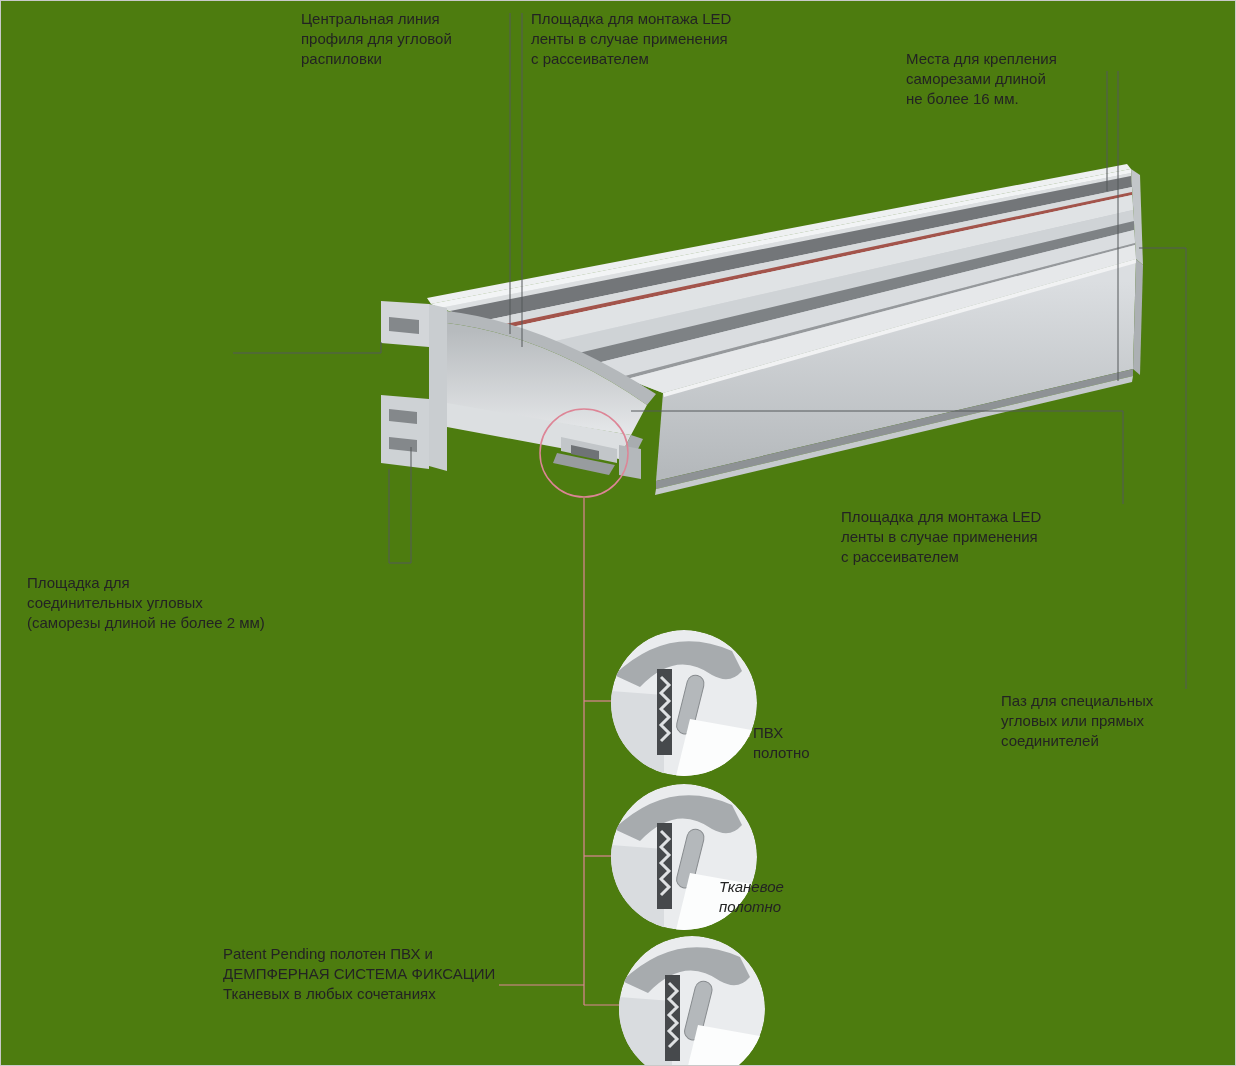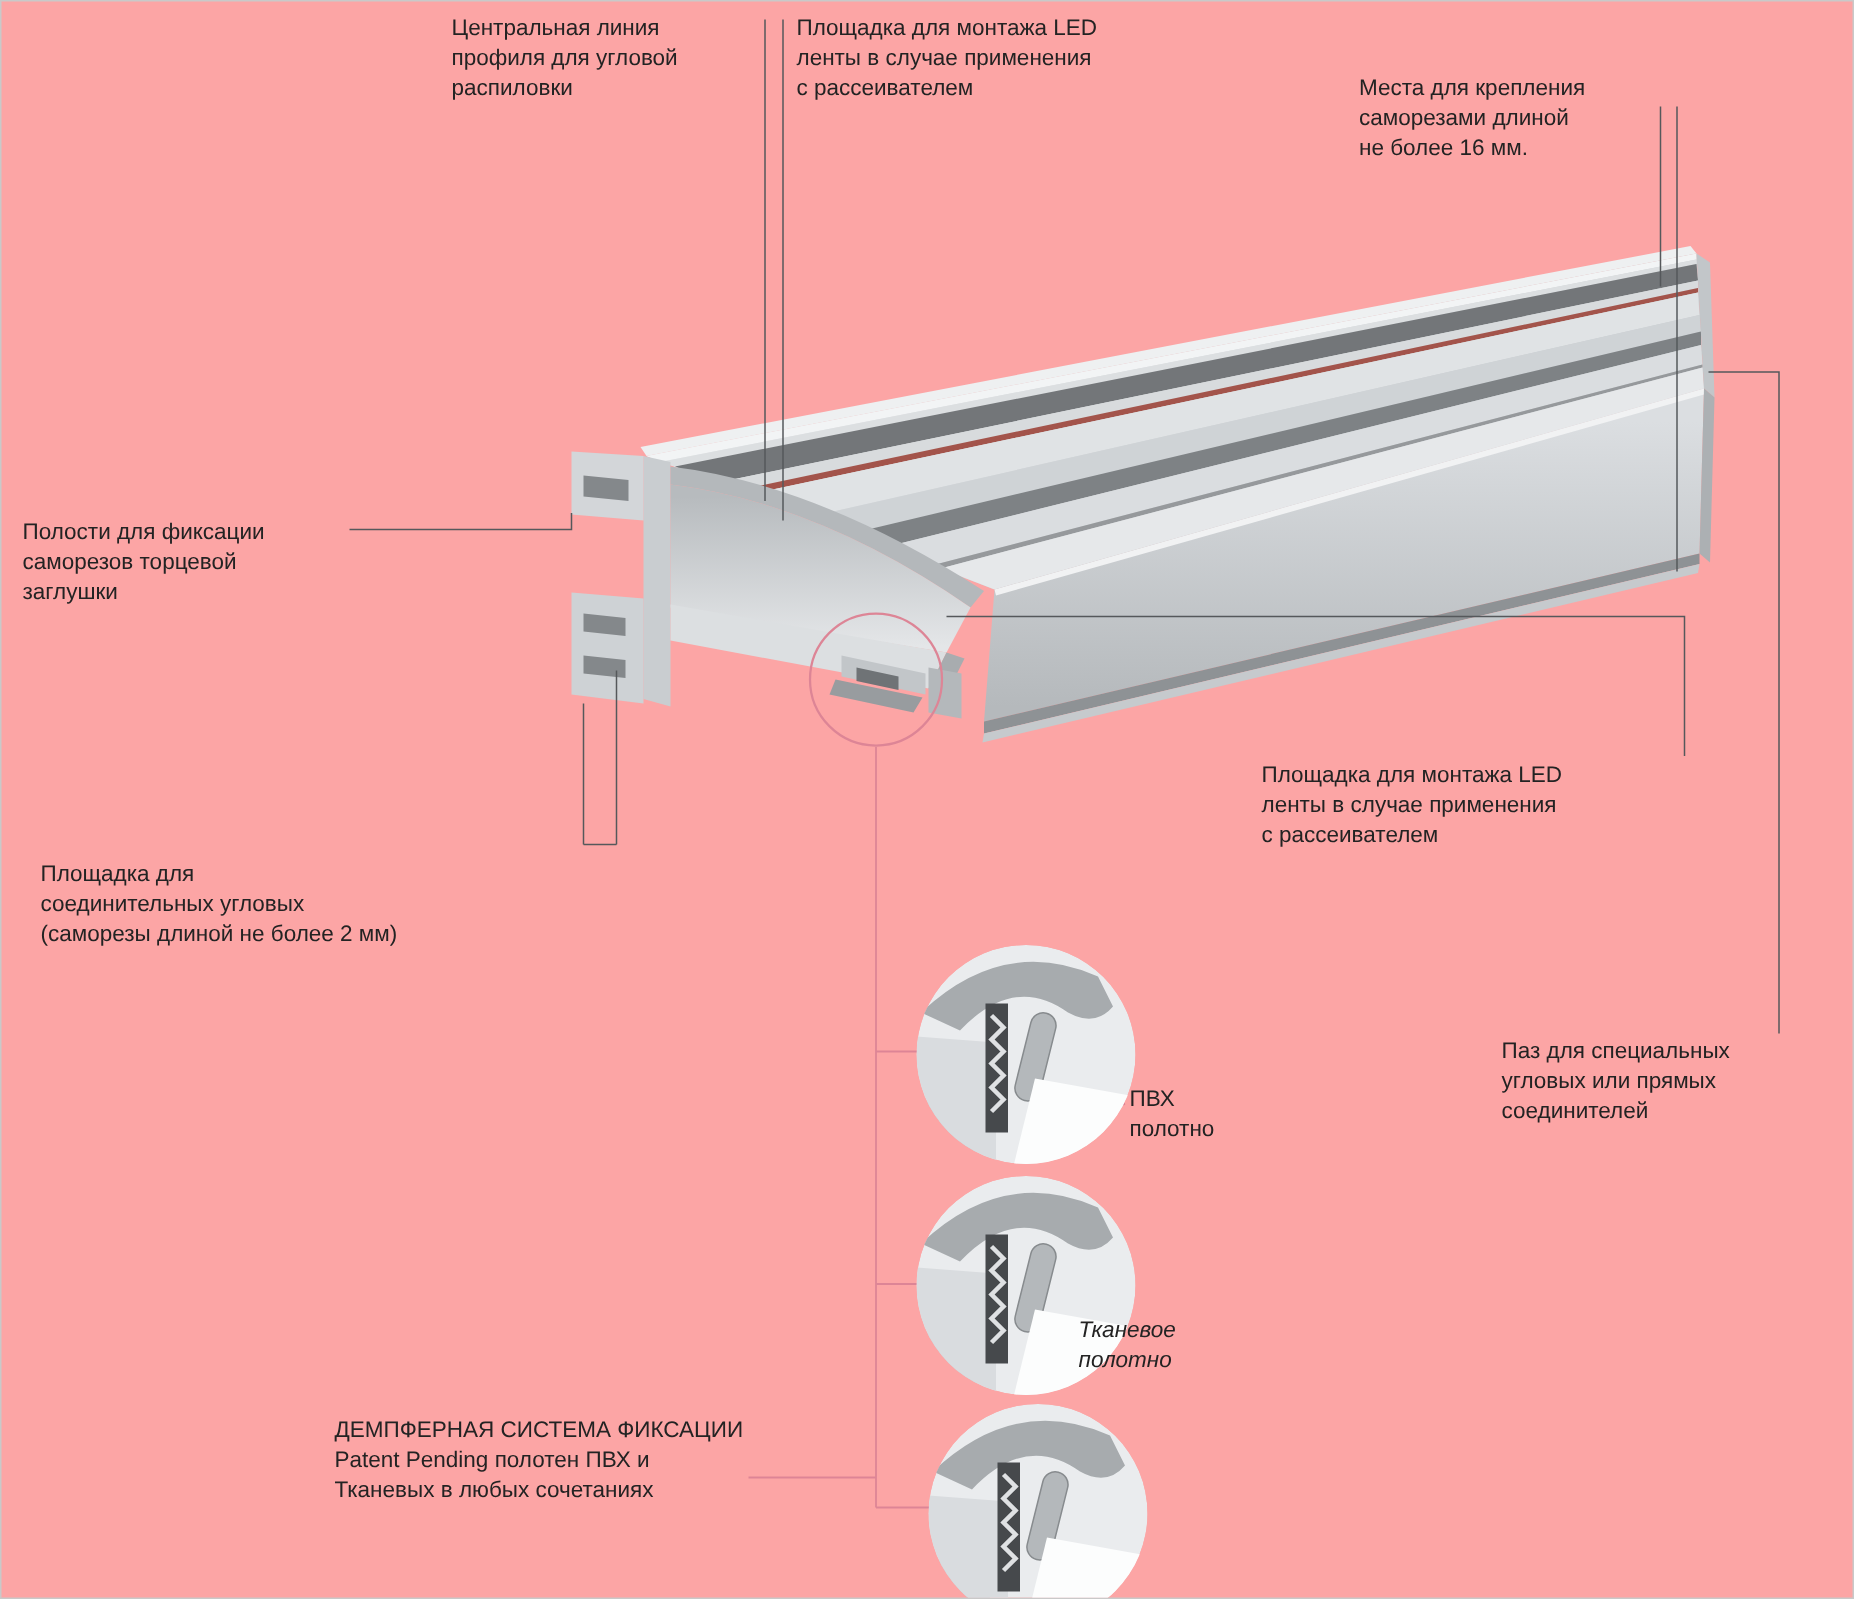--- a/index.html
+++ b/index.html
@@ -1,19 +1,19 @@
 <!DOCTYPE html>
 <html style="--text: #232323; --leader_gray: #55585b; --accent_pink: #dd8596; --groove_red: #a3544b; --metal_light: #e6e8ea; --metal_dark: #7e8285;"><head>
 <meta charset="utf-8">
 <style>
   * { margin:0; padding:0; box-sizing:border-box; }
   html,body { background:#ffffff; font-family:"Liberation Sans", sans-serif; }
   .page {
     position:relative; width:1236px; height:1066px;
-    background:#fca5a5; border:1px solid #c9c9c9; overflow:hidden;
+    background:#4d7c0f; border:1px solid #c9c9c9; overflow:hidden;
   }
   svg.scene { position:absolute; left:0; top:0; display:block; }
   .lbl { position:absolute; font-size:15px; line-height:20px; color:var(--text,#232323); z-index:5; }
   .lbl span { display:block; white-space:nowrap; }
   .leader { stroke:var(--leader_gray,#55585b); stroke-width:1; fill:none; }
   .pinkline { stroke:var(--accent_pink,#dd8596); stroke-width:1.2; fill:none; }
   .pinkcircle { stroke:var(--accent_pink,#dd8596); stroke-width:1.5; fill:none; }
   .redline { fill:var(--groove_red,#a3544b); }
 </style>
 </head>
@@ -141,25 +141,20 @@
     <span>ленты в случае применения</span>
     <span>с рассеивателем</span>
   </div>
 
   <div class="lbl" style="left:905px; top:8px;margin-top:40px;">
     <span>Места для крепления</span>
     <span>саморезами длиной</span>
     <span>не более 16 мм.</span>
   </div>
 
-  <div class="lbl" style="left:14px; top:344px;">
-    <span>Полости для фиксации</span>
-    <span>саморезов торцевой</span>
-    <span>заглушки</span>
-  </div>
 
   <div class="lbl" style="left:840px; top:506px;">
     <span>Площадка для монтажа LED</span>
     <span>ленты в случае применения</span>
     <span>с рассеивателем</span>
   </div>
 
   <div class="lbl" style="left:14px; top:572px;margin-left:12px;">
     <span>Площадка для</span>
     <span>соединительных угловых</span>
@@ -176,18 +171,18 @@
     <span>ПВХ</span>
     <span>полотно</span>
   </div>
 
   <div class="lbl" style="left:718px; top:876px;font-style:italic;">
     <span>Тканевое</span>
     <span>полотно</span>
   </div>
 
   <div class="lbl" style="left:222px; top:943px;">
+    <span>Patent Pending полотен ПВХ и</span>
     <span>ДЕМПФЕРНАЯ СИСТЕМА ФИКСАЦИИ</span>
-    <span>Patent Pending полотен ПВХ и</span>
     <span>Тканевых в любых сочетаниях</span>
   </div>
 
 </div>
 
 </body></html>

